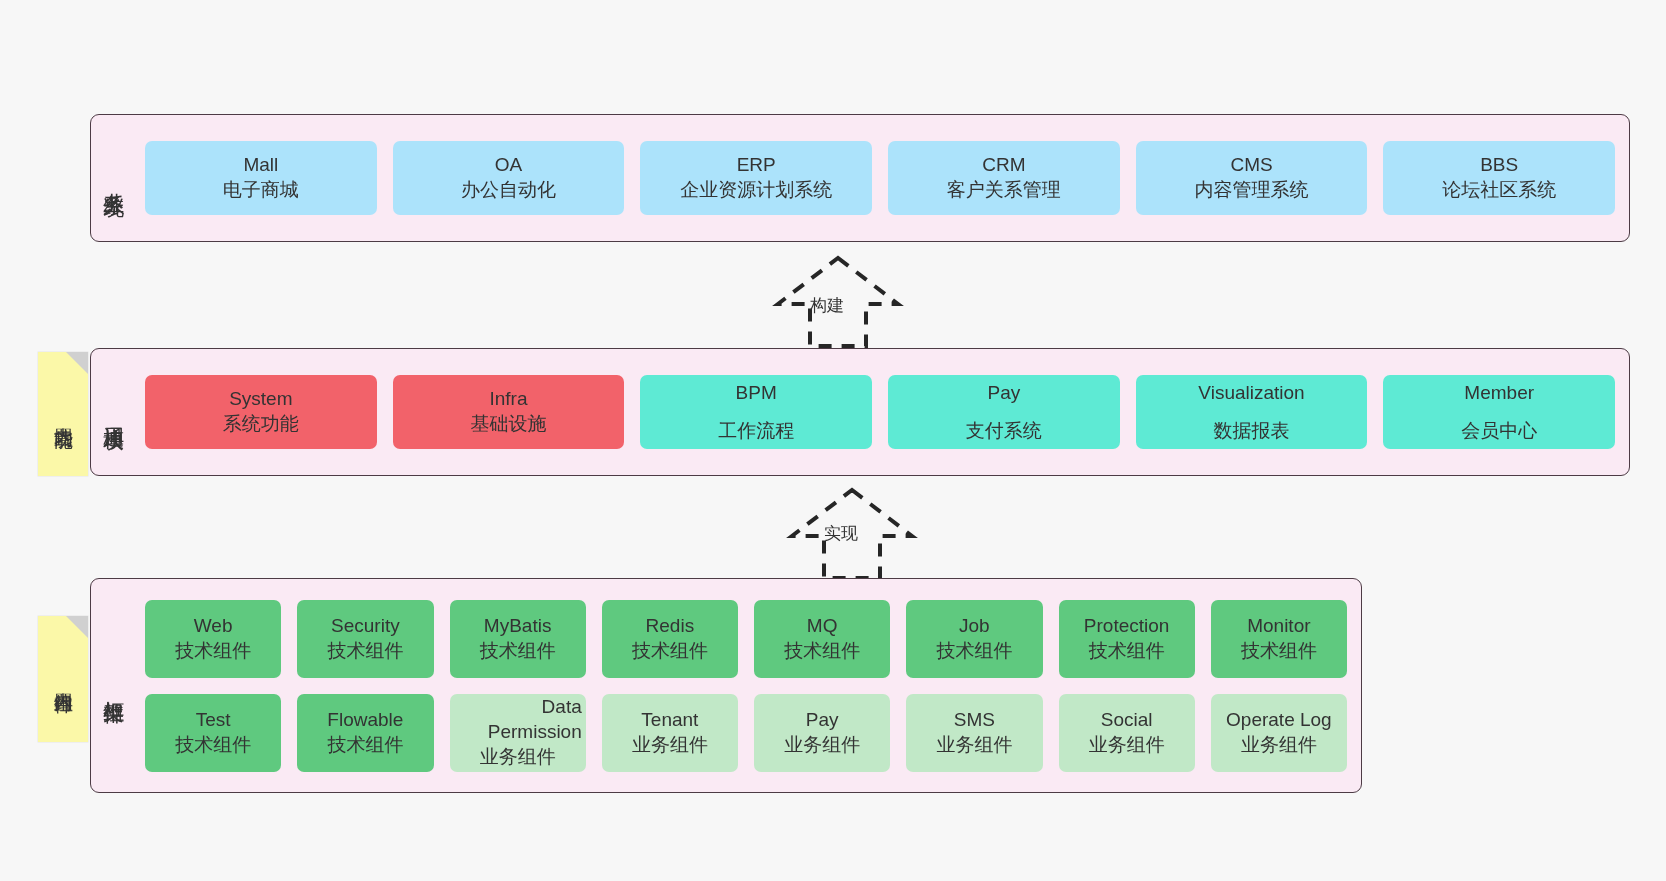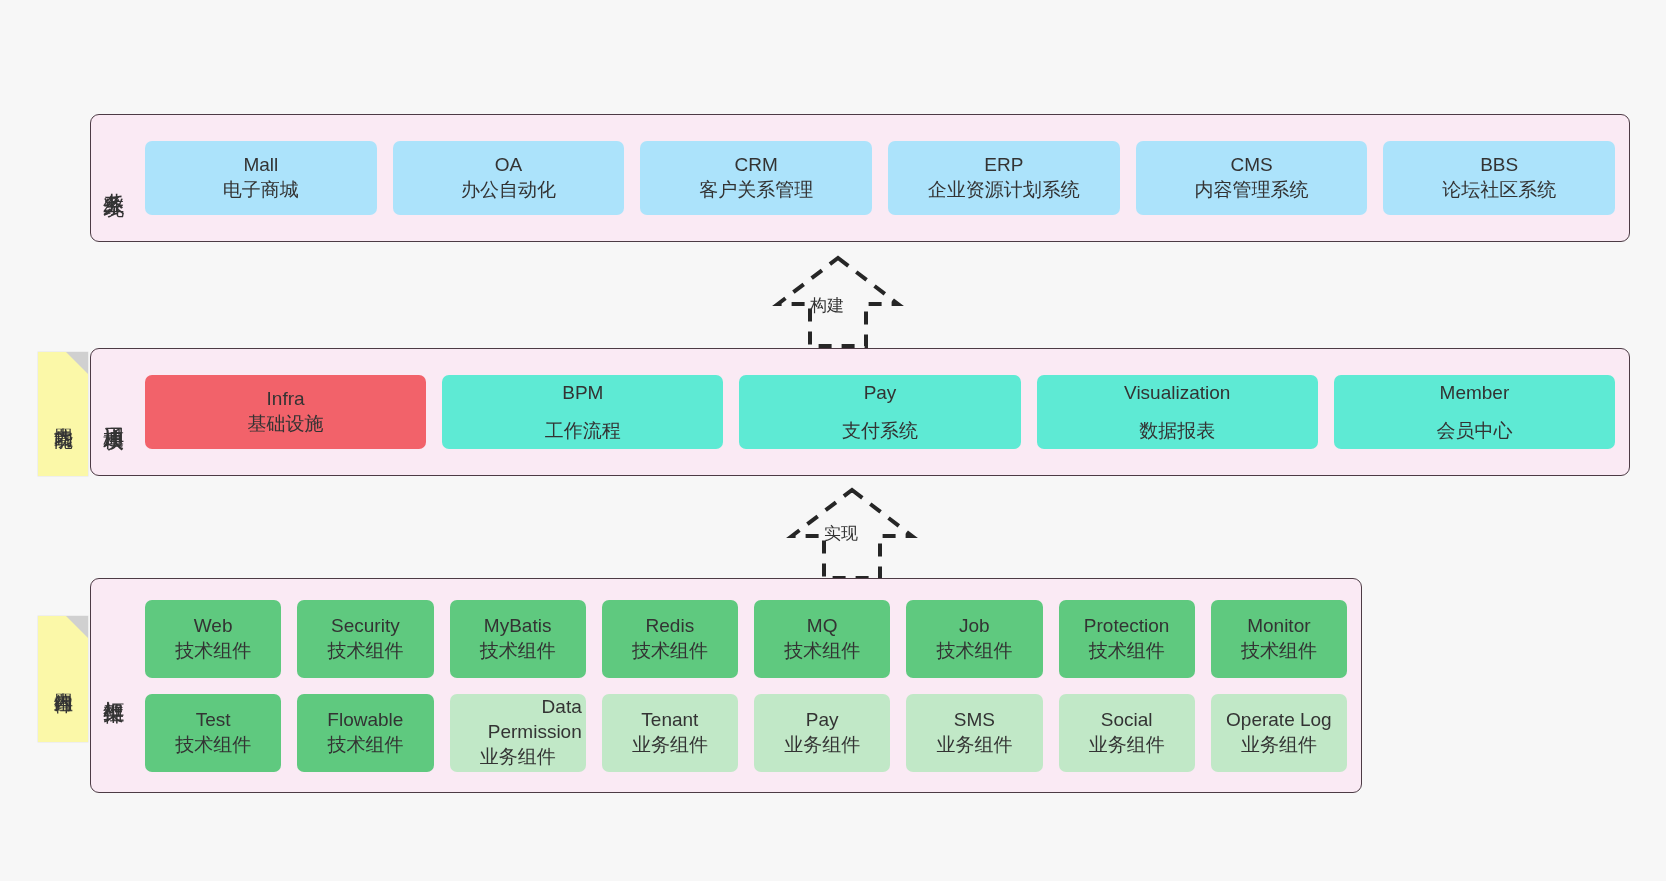--- a/index.html
+++ b/index.html
@@ -139,26 +139,26 @@
     <div class="row">
       <div class="card c-blue">
         <span class="en">Mall</span>
         <span class="cn">电子商城</span>
       </div>
       <div class="card c-blue">
         <span class="en">OA</span>
         <span class="cn">办公自动化</span>
       </div>
       <div class="card c-blue">
+        <span class="en">ERP</span>
+        <span class="cn">企业资源计划系统</span>
+      </div>
+      <div class="card c-blue">
         <span class="en">CRM</span>
         <span class="cn">客户关系管理</span>
-      </div>
-      <div class="card c-blue">
-        <span class="en">ERP</span>
-        <span class="cn">企业资源计划系统</span>
       </div>
       <div class="card c-blue">
         <span class="en">CMS</span>
         <span class="cn">内容管理系统</span>
       </div>
       <div class="card c-blue">
         <span class="en">BBS</span>
         <span class="cn">论坛社区系统</span>
       </div>
     </div>
@@ -175,20 +175,24 @@
 <div class="sticky" id="sticky-common">
   <span class="fold"></span>
   <span>内置功能</span>
 </div>
 
 <div class="layer" id="layer-common">
   <div class="layer-title">通用模块</div>
   <div class="layer-body">
     <div class="row">
       <div class="card c-red">
+        <span class="en">System</span>
+        <span class="cn">系统功能</span>
+      </div>
+      <div class="card c-red">
         <span class="en">Infra</span>
         <span class="cn">基础设施</span>
       </div>
       <div class="card c-pink">
         <span class="en">BPM</span>
         <span class="cn">工作流程</span>
       </div>
       <div class="card c-pink">
         <span class="en">Pay</span>
         <span class="cn">支付系统</span>

